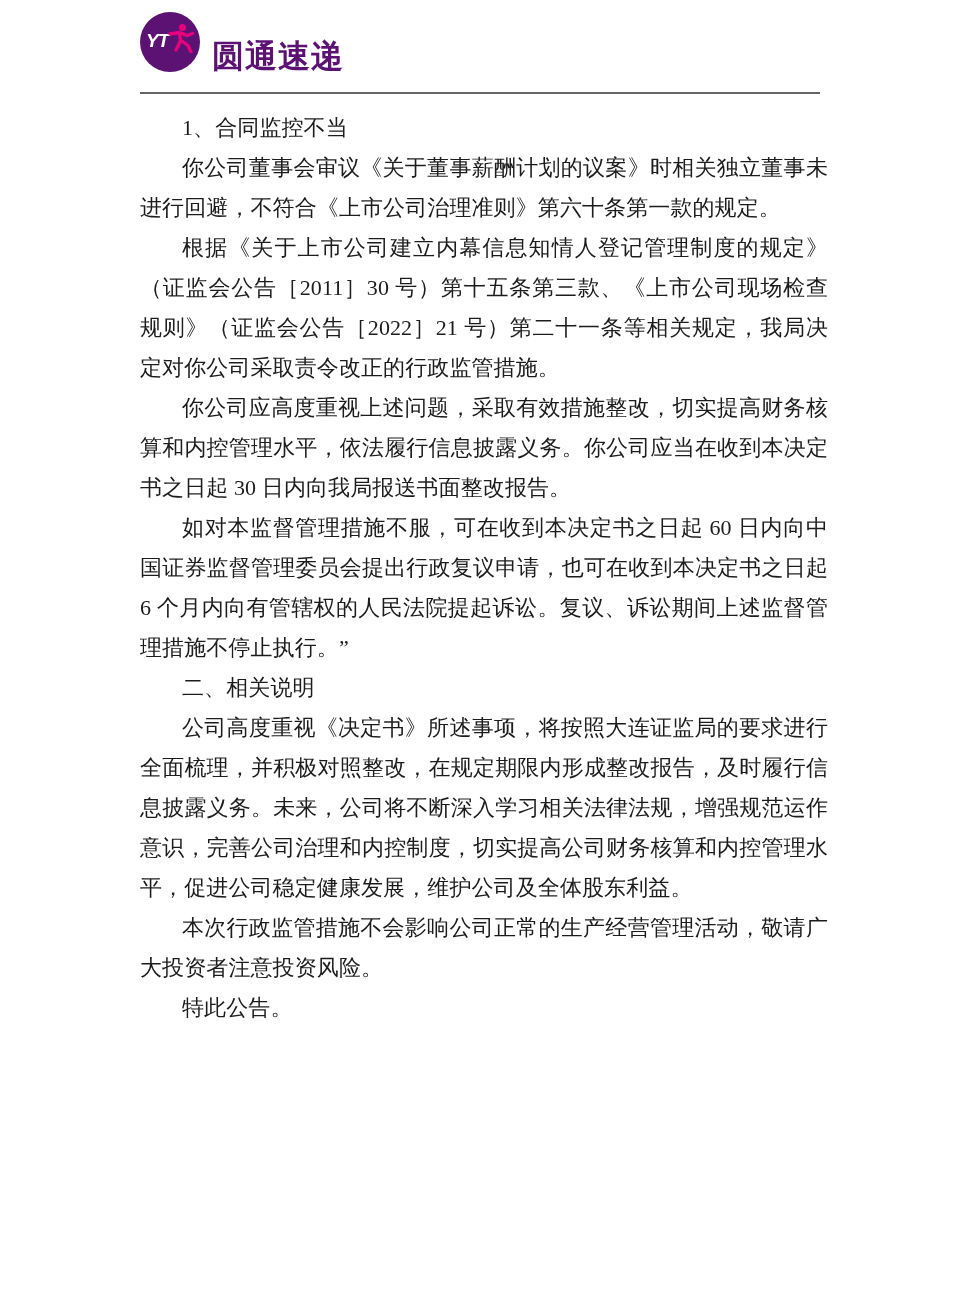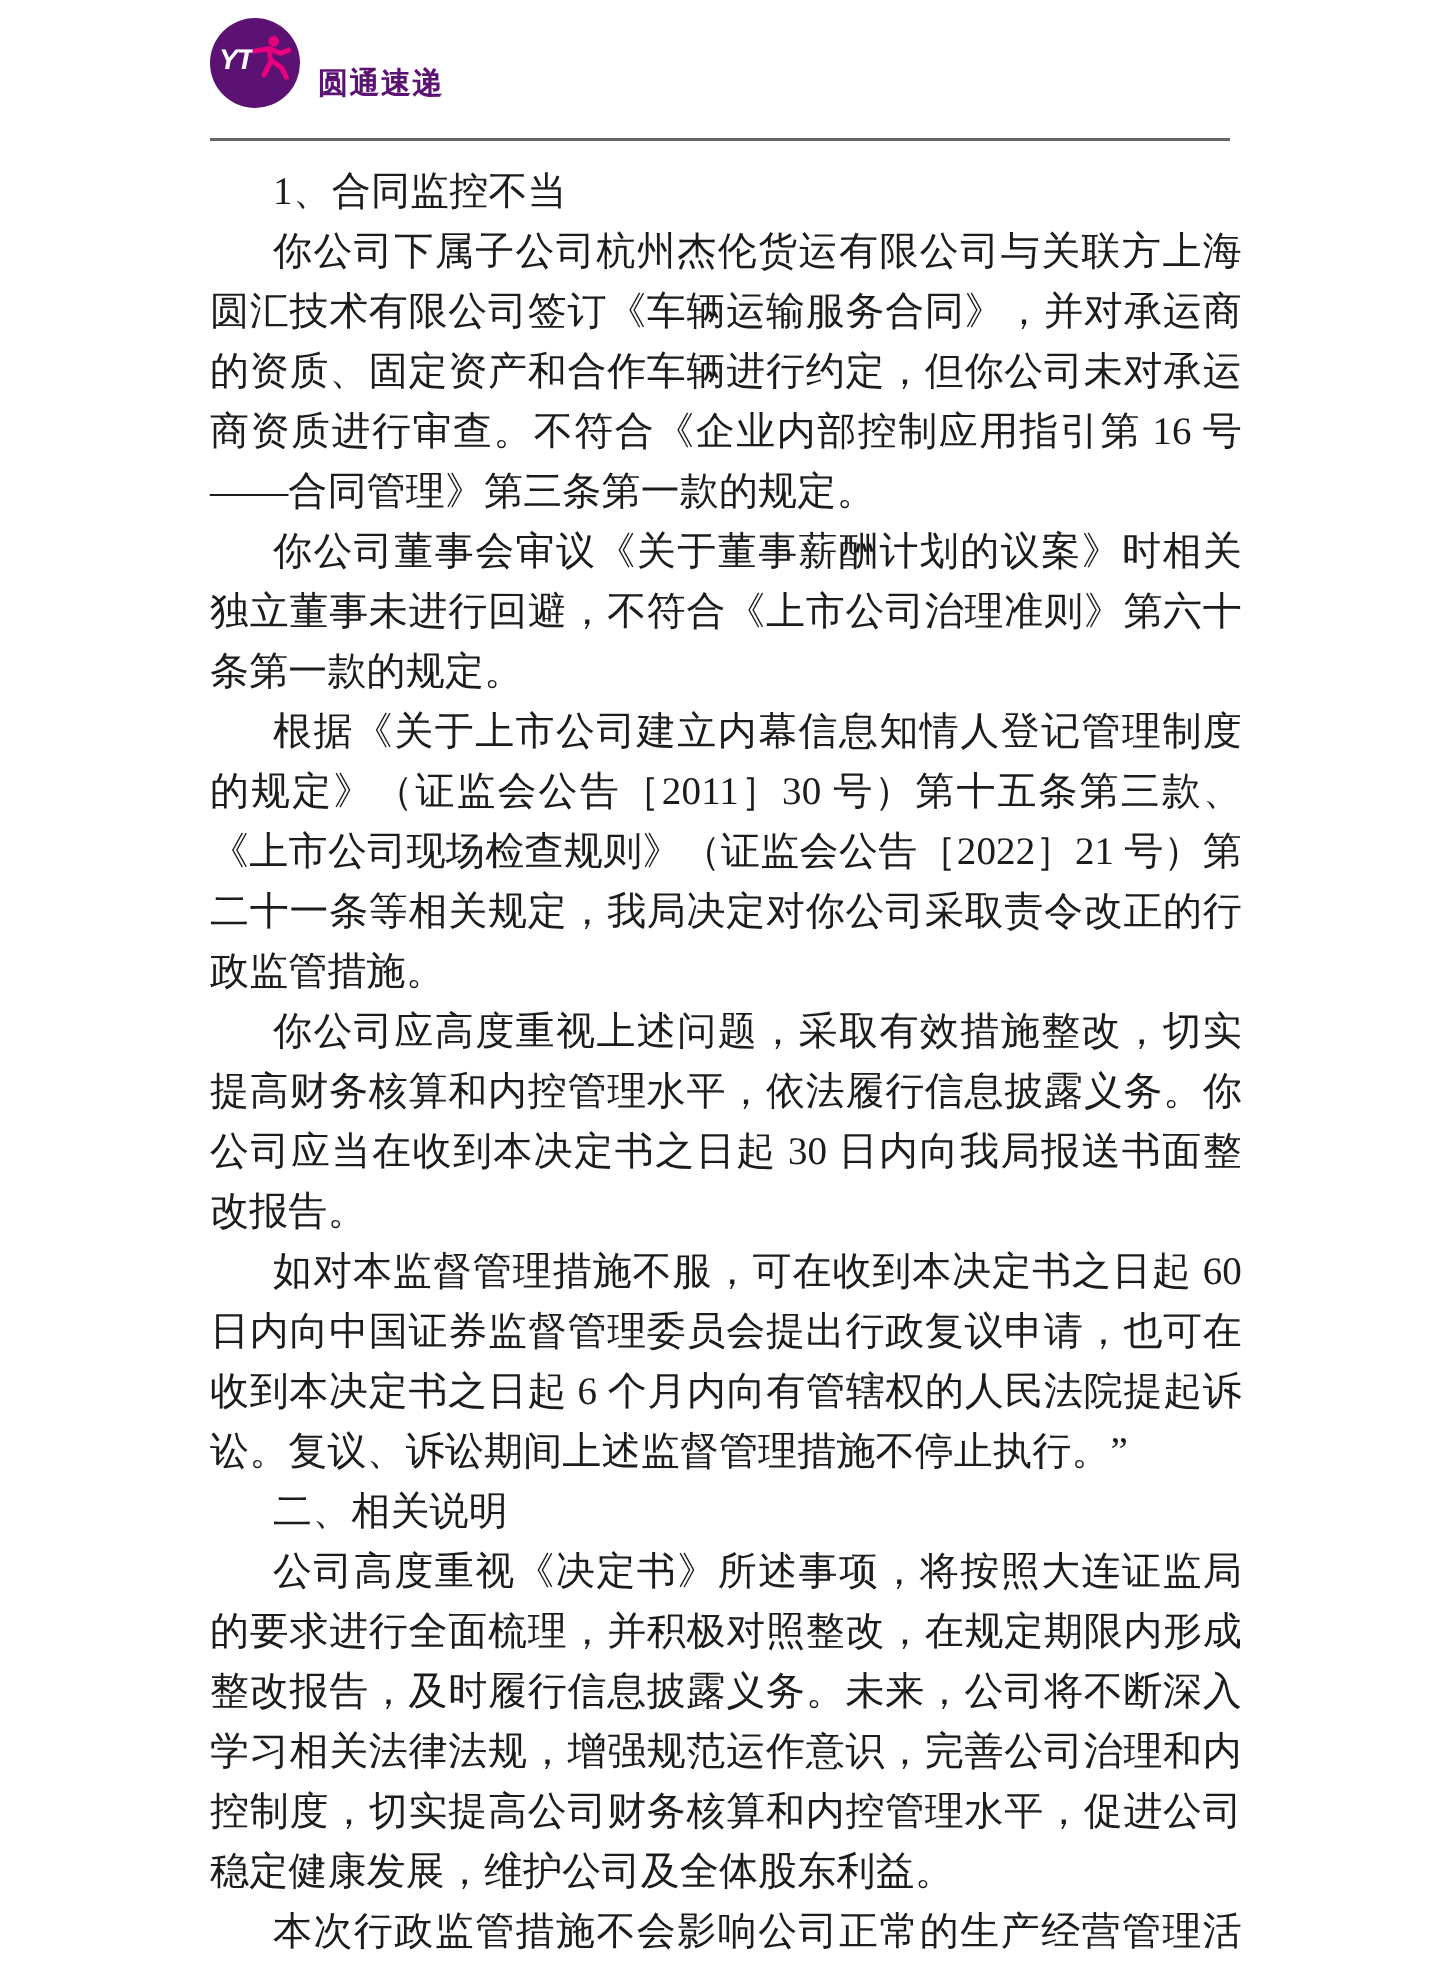--- a/index.html
+++ b/index.html
@@ -76,21 +76,21 @@
     line-height: 9px;
     letter-spacing: 0.4px;
     color: #f0c7e8;
     margin-top: 42px;
   }
 
   .logo-wordmark {
     margin-left: 12px;
     font-family: "Liberation Sans", sans-serif;
     font-weight: 700;
-    font-size: 20px;
+    font-size: 32px;
     line-height: 32px;
     letter-spacing: 1px;
     color: #5b1273;
     white-space: nowrap;
   }
 
   .header-rule {
     position: absolute;
     left: 140px;
     top: 92px;
@@ -102,21 +102,21 @@
   
   .content {
     position: absolute;
     left: 140px;
     top: 108px;
     width: 688px;
   }
 
   .para {
     margin: 0;
-    font-size: 26px;
+    font-size: 22px;
     line-height: 40px;
     text-align: justify;
     text-justify: inter-ideograph;
     letter-spacing: 0.1px;
     color: #1c1c1c;
   }
 
   .para.indent {
     text-indent: 42px;
   }
@@ -150,21 +150,20 @@
       <span class="logo-express">express</span>
     </div>
 
     <div class="logo-wordmark">圆通速递</div>
   </div>
 
   <div class="header-rule"></div>
 
   <div class="content">
       <p class="para sub-item">1、合同监控不当</p>
-      <p class="para indent">你公司下属子公司杭州杰伦货运有限公司与关联方上海圆汇技术有限公司签订《车辆运输服务合同》，并对承运商的资质、固定资产和合作车辆进行约定，但你公司未对承运商资质进行审查。不符合《企业内部控制应用指引第 16 号——合同管理》第三条第一款的规定。</p>
       <p class="para indent">你公司董事会审议《关于董事薪酬计划的议案》时相关独立董事未进行回避，不符合《上市公司治理准则》第六十条第一款的规定。</p>
       <p class="para indent">根据《关于上市公司建立内幕信息知情人登记管理制度的规定》（证监会公告［2011］30 号）第十五条第三款、《上市公司现场检查规则》（证监会公告［2022］21 号）第二十一条等相关规定，我局决定对你公司采取责令改正的行政监管措施。</p>
       <p class="para indent">你公司应高度重视上述问题，采取有效措施整改，切实提高财务核算和内控管理水平，依法履行信息披露义务。你公司应当在收到本决定书之日起 30 日内向我局报送书面整改报告。</p>
       <p class="para indent">如对本监督管理措施不服，可在收到本决定书之日起 60 日内向中国证券监督管理委员会提出行政复议申请，也可在收到本决定书之日起 6 个月内向有管辖权的人民法院提起诉讼。复议、诉讼期间上述监督管理措施不停止执行。”</p>
       <p class="para heading">二、相关说明</p>
       <p class="para indent">公司高度重视《决定书》所述事项，将按照大连证监局的要求进行全面梳理，并积极对照整改，在规定期限内形成整改报告，及时履行信息披露义务。未来，公司将不断深入学习相关法律法规，增强规范运作意识，完善公司治理和内控制度，切实提高公司财务核算和内控管理水平，促进公司稳定健康发展，维护公司及全体股东利益。</p>
       <p class="para indent">本次行政监管措施不会影响公司正常的生产经营管理活动，敬请广大投资者注意投资风险。</p>
       <p class="para indent">特此公告。</p>
     </div>
 

